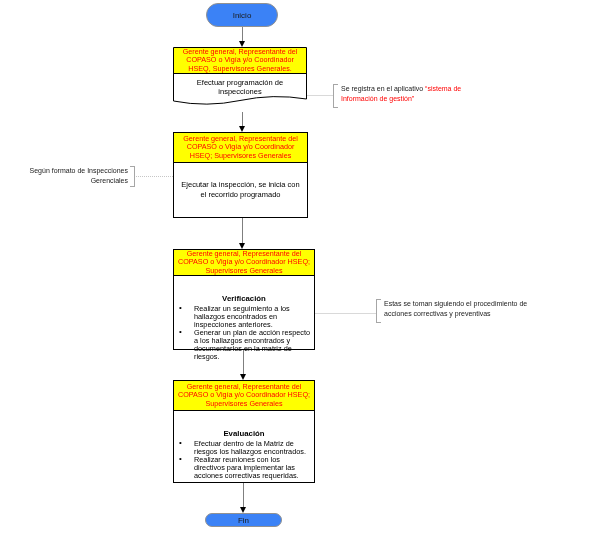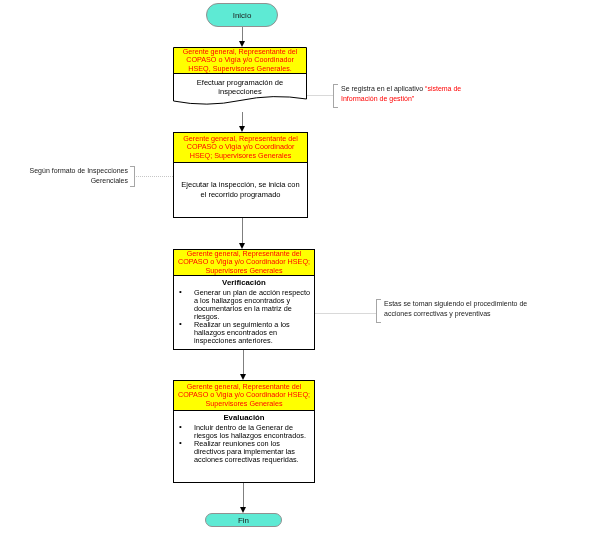--- a/index.html
+++ b/index.html
@@ -2,21 +2,21 @@
 <html><head>
 <meta charset="utf-8">
 <style>
   html,body{margin:0;padding:0;background:#fff;}
   .canvas{
     position:relative;width:600px;height:539px;background:#fff;overflow:hidden;
     font-family:"Liberation Sans",sans-serif;color:#000;
   }
   
   .terminal{
-    position:absolute;background:#5eead4;border:1px solid #919191;border-radius:13px;
+    position:absolute;background:#3b82f6;border:1px solid #919191;border-radius:13px;
     display:flex;align-items:center;justify-content:center;
     font-size:8px;color:#1a1a1a;box-sizing:border-box;
   }
   #start{left:206px;top:3px;width:72px;height:24px;}
   #end{left:205px;top:513px;width:77px;height:14px;}
   
   .vline{position:absolute;width:1px;background:#7f7f7f;}
   .arrowhead{
     position:absolute;width:0;height:0;
     border-left:3px solid transparent;border-right:3px solid transparent;
@@ -32,21 +32,21 @@
     width:100%;box-sizing:border-box;background:#ffff00;color:#ff0000;
     border-bottom:1px solid #000;
     display:flex;align-items:center;justify-content:center;text-align:center;
     font-size:7.2px;line-height:8.6px;padding:1px 2px;
   }
   .step-text{
     display:flex;align-items:center;justify-content:center;text-align:center;
     font-size:7.5px;line-height:9.5px;padding:2px 4px;box-sizing:border-box;
   }
   .body-title{
-    font-weight:bold;text-align:center;font-size:7.8px;line-height:10px;margin-top:2px;
+    font-weight:bold;text-align:center;font-size:7.8px;line-height:10px;margin-top:18px;
   }
   ul.bullets{margin:1px 0 0 0;padding:0 3px 0 0;list-style:none;}
   ul.bullets li{
     position:relative;padding-left:20px;font-size:7.3px;line-height:8px;
     text-align:left;margin-bottom:0;
   }
   ul.bullets li::before{
     content:"\2022";position:absolute;left:5px;top:-1px;font-size:8px;
   }
   
@@ -127,41 +127,41 @@
 
   <div class="vline" style="left:242px;top:218px;height:25px;"></div>
   <div class="arrowhead" style="left:239px;top:243px;"></div>
 
   <div class="block" style="left:173px;top:249px;width:142px;height:101px;">
     <div class="actor" style="height:26px;">
       <span>Gerente general, Representante del COPASO o Vigía y/o Coordinador HSEQ; Supervisores Generales</span>
     </div>
     <div class="body-title">Verificación</div>
     <ul class="bullets">
+      <li>Realizar un seguimiento a los hallazgos encontrados en inspecciones anteriores.</li>
       <li>Generar un plan de acción respecto a los hallazgos encontrados y documentarlos en la matriz de riesgos.</li>
-      <li>Realizar un seguimiento a los hallazgos encontrados en inspecciones anteriores.</li>
     </ul>
   </div>
 
   <div class="note-line" style="left:315px;top:313px;width:61px;"></div>
   <div class="bracket-left" style="left:376px;top:299px;height:24px;"></div>
   <div class="note-text" style="left:384px;top:299px;width:170px;">
     <span>Estas se toman siguiendo el procedimiento de acciones correctivas y preventivas</span>
   </div>
 
   <div class="vline" style="left:243px;top:350px;height:24px;"></div>
   <div class="arrowhead" style="left:240px;top:374px;"></div>
 
   <div class="block" style="left:173px;top:380px;width:142px;height:103px;">
     <div class="actor" style="height:30px;">
       <span>Gerente general, Representante del COPASO o Vigía y/o Coordinador HSEQ; Supervisores Generales</span>
     </div>
     <div class="body-title">Evaluación</div>
     <ul class="bullets">
-      <li>Incluir dentro de la Generar de riesgos los hallazgos encontrados.</li>
+      <li>Efectuar dentro de la Matriz de riesgos los hallazgos encontrados.</li>
       <li>Realizar reuniones con los directivos para implementar las acciones correctivas requeridas.</li>
     </ul>
   </div>
 
   <div class="vline" style="left:243px;top:483px;height:24px;"></div>
   <div class="arrowhead" style="left:240px;top:507px;"></div>
 
   <div class="terminal" id="end">
     <span>Fin</span>
   </div>

